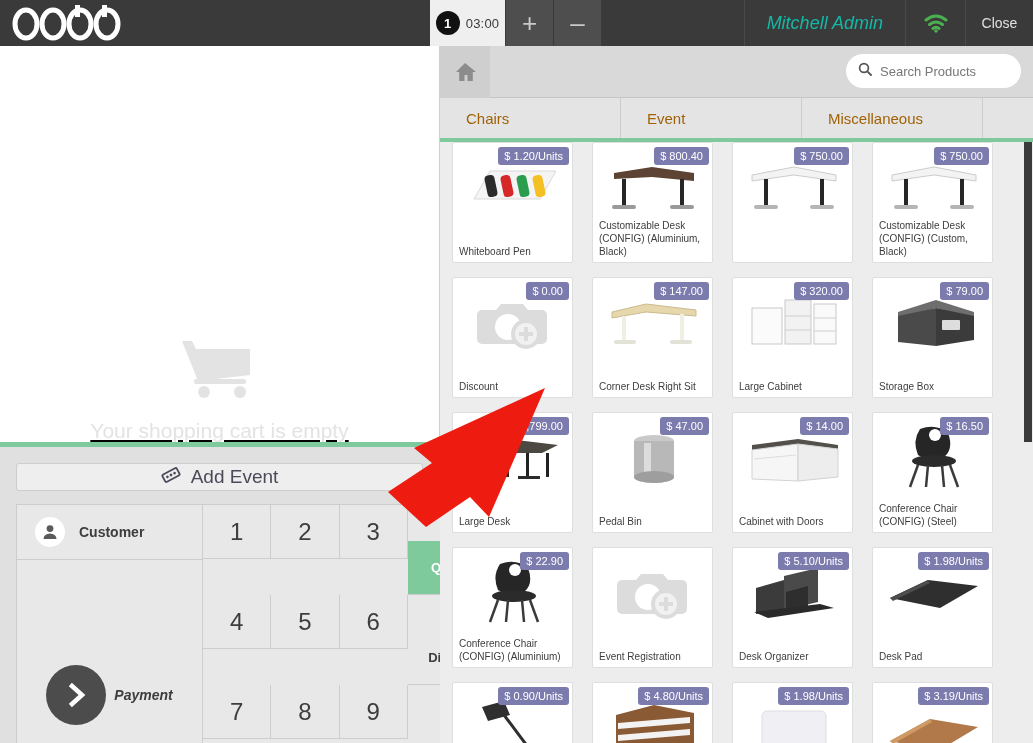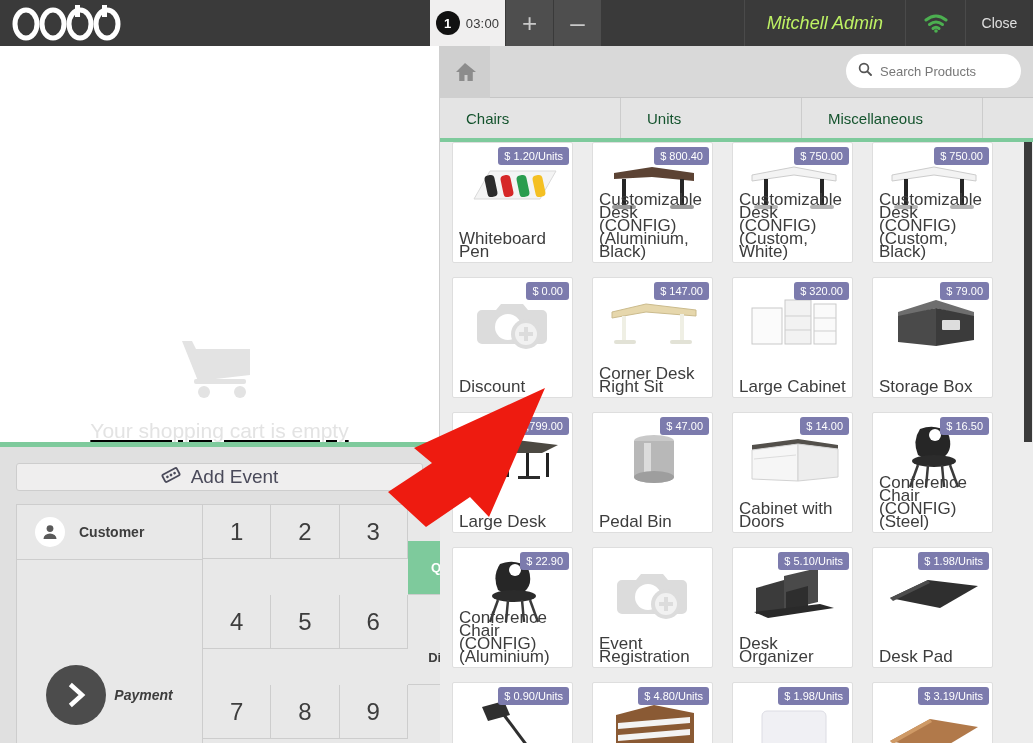--- a/index.html
+++ b/index.html
@@ -35,21 +35,21 @@
   .tb-btn {
     width: 48px; background: #4e4e4e; color: #c9c9c9;
     display: flex; align-items: center; justify-content: center;
     font-size: 26px; font-weight: 300; cursor: pointer;
     border-right: 1px solid #3a3a3a;
   }
   .tb-btn.plus { margin-left: 1px; }
   #topbar-spacer { flex: 1; }
   #username {
     display: flex; align-items: center; padding: 0 22px;
-    color: #bef264; font-style: italic; font-size: 18px;
+    color: #14b8a6; font-style: italic; font-size: 18px;
     border-left: 1px solid #4a4a4a; cursor: pointer; margin-left: 16px;
   }
   #wifi {
     width: 60px; display: flex; align-items: center; justify-content: center;
     border-left: 1px solid #4a4a4a; cursor: pointer;
   }
   #close-btn {
     width: 68px; display: flex; align-items: center; justify-content: center;
     color: #e0e0e0; font-size: 14px; border-left: 1px solid #4a4a4a; cursor: pointer;
   }
@@ -141,21 +141,21 @@
     font-family: "Liberation Sans", sans-serif; background: transparent;
   }
   #search-input::placeholder { color: #777; }
 
   #category-bar {
     height: 44px; background: #e4e4e4; display: flex;
     border-bottom: 4px solid #7eca9c;
   }
   .cat-tab {
     width: 181px; display: flex; align-items: center; padding-left: 26px;
-    font-size: 15px; color: #14532d; border-right: 1px solid #cccccc;
+    font-size: 15px; color: #a16207; border-right: 1px solid #cccccc;
     cursor: pointer;
   }
 
   #product-scroll {
     position: relative; height: 601px; overflow: hidden;
     background: #ededed; padding: 0 0 0 12px;
   }
   #product-grid {
     display: grid; grid-template-columns: repeat(4, 121px);
     gap: 14px 19px;
@@ -168,21 +168,21 @@
     position: absolute; left: 0; top: 4px; width: 121px; height: 78px;
     display: flex; align-items: center; justify-content: center;
   }
   .price-badge {
     position: absolute; right: 3px; top: 4px;
     background: #7c7bad; color: #fff; font-size: 11px;
     padding: 3px 6px; border-radius: 3px; white-space: nowrap; z-index: 3;
   }
   .product-name {
     position: absolute; left: 6px; right: 4px; bottom: 4px;
-    font-size: 17px; line-height: 13px; color: #3d3d3d; z-index: 2;
+    font-size: 10px; line-height: 13px; color: #3d3d3d; z-index: 2;
   }
 
   #right-scrollbar-track {
     position: absolute; right: 0; top: 0; width: 9px; height: 601px;
     background: #ededed;
   }
   #right-scrollbar-thumb {
     position: absolute; right: 1px; top: 0px; width: 8px; height: 300px;
     background: #3a3a3a; border-radius: 0;
   }
@@ -326,21 +326,21 @@
           <line x1="9.3" y1="9.3" x2="13" y2="13" stroke="#555" stroke-width="1.9" stroke-linecap="round"></line>
         </svg>
       </span>
       <input id="search-input" type="text" placeholder="Search Products" style="">
 
     </div>
   </div>
 
   <div id="category-bar">
       <div class="cat-tab">Chairs</div>
-      <div class="cat-tab">Units</div>
+      <div class="cat-tab">Event</div>
       <div class="cat-tab">Miscellaneous</div>
     </div>
 
   <div id="product-scroll">
     <div id="product-grid">
         <div class="product">
           <div class="product-img">
             <svg width="108" height="74" viewBox="0 0 108 74" aria-hidden="true">
               <path d="M14 50 L30 22 L96 22 L80 50 Z" fill="#f4f4f4" stroke="#d9d9d9"></path>
               <rect x="26" y="26" width="10" height="22" rx="4" fill="#2b2b2b" transform="rotate(-12 31 37)"></rect>
@@ -369,21 +369,20 @@
           <div class="product-img">
             <svg width="108" height="74" viewBox="0 0 108 74" aria-hidden="true">
               <path d="M12 26 L54 18 L96 26 L96 32 L54 26 L12 32 Z" fill="#f3f3f3" stroke="#cccccc"></path>
               <rect x="24" y="30" width="4" height="28" fill="#262626"></rect>
               <rect x="80" y="30" width="4" height="28" fill="#262626"></rect>
               <rect x="14" y="56" width="24" height="4" rx="2" fill="#b5b5b5"></rect>
               <rect x="70" y="56" width="24" height="4" rx="2" fill="#b5b5b5"></rect>
             </svg>
           </div>
           <div class="price-badge">$ 750.00</div>
-          <div class="product-name">Customizable Desk (CONFIG) (Custom, White)</div>
         </div>
         <div class="product">
           <div class="product-img">
             <svg width="108" height="74" viewBox="0 0 108 74" aria-hidden="true">
               <path d="M12 26 L54 18 L96 26 L96 32 L54 26 L12 32 Z" fill="#f3f3f3" stroke="#cccccc"></path>
               <rect x="24" y="30" width="4" height="28" fill="#262626"></rect>
               <rect x="80" y="30" width="4" height="28" fill="#262626"></rect>
               <rect x="14" y="56" width="24" height="4" rx="2" fill="#b5b5b5"></rect>
               <rect x="70" y="56" width="24" height="4" rx="2" fill="#b5b5b5"></rect>
             </svg>

